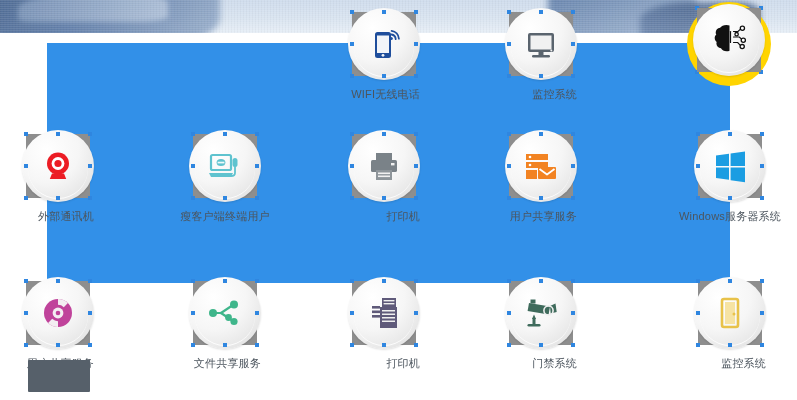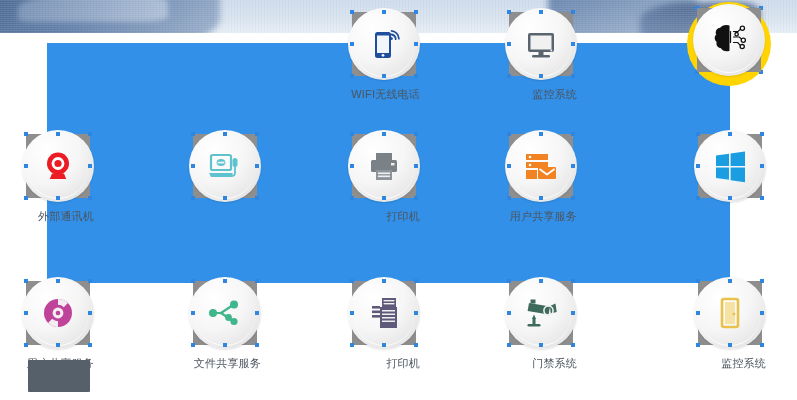--- a/index.html
+++ b/index.html
@@ -332,20 +332,21 @@
         <span class="h-tl"></span>
           <span class="h-tc"></span>
           <span class="h-tr"></span>
         <span class="h-ml"></span>
           <span class="h-mr"></span>
         <span class="h-bl"></span>
           <span class="h-bc"></span>
           <span class="h-br"></span>
       </div>
     </div>
+    <div class="caption">瘦客户端终端用户</div>
   </div>
 
   <div class="node" id="node-printer" style="left:348px; top:130px;">
     <div class="disc-wrap">
       <div class="shadow-sq"></div>
       <div class="disc">
         <span class="glyph">
           <svg width="40" height="40" viewBox="0 0 40 40">
             <rect x="12" y="7" width="16" height="7" fill="#7a8288"></rect>
             <rect x="7" y="14" width="26" height="12" rx="1.6" fill="#7a8288"></rect>
@@ -417,20 +418,21 @@
         <span class="h-tl"></span>
           <span class="h-tc"></span>
           <span class="h-tr"></span>
         <span class="h-ml"></span>
           <span class="h-mr"></span>
         <span class="h-bl"></span>
           <span class="h-bc"></span>
           <span class="h-br"></span>
       </div>
     </div>
+    <div class="caption">Windows服务器系统</div>
   </div>
 
   <div class="node" id="node-disc" style="left:22px; top:277px;">
     <div class="disc-wrap">
       <div class="shadow-sq"></div>
       <div class="disc">
         <span class="glyph">
           <svg width="40" height="40" viewBox="0 0 40 40">
             <circle cx="20" cy="20" r="14" fill="#c0439b"></circle>
             <circle cx="20" cy="20" r="5.4" fill="#f3eef2"></circle>

